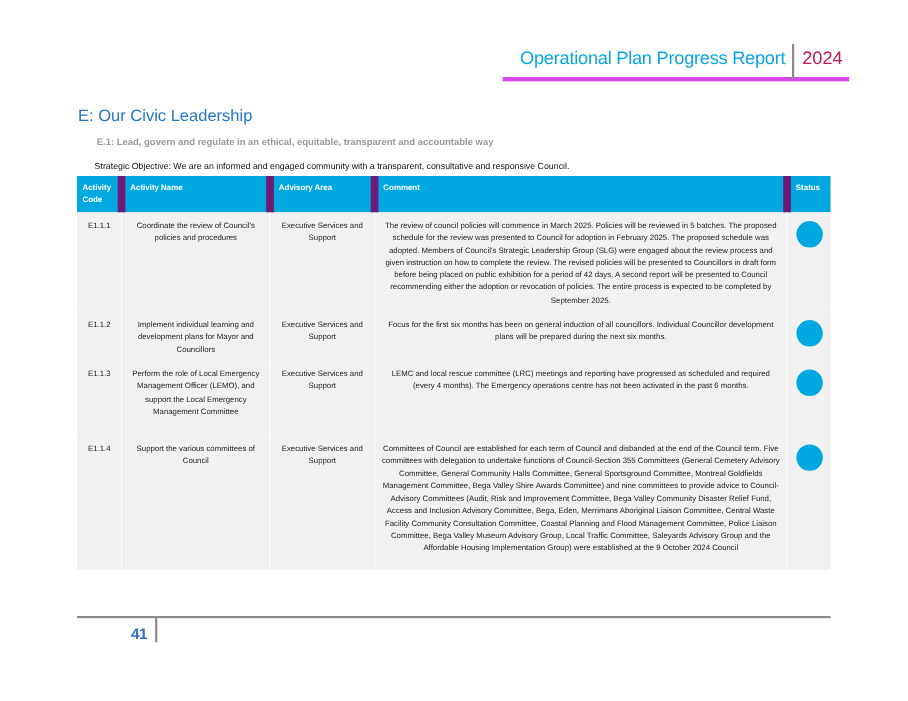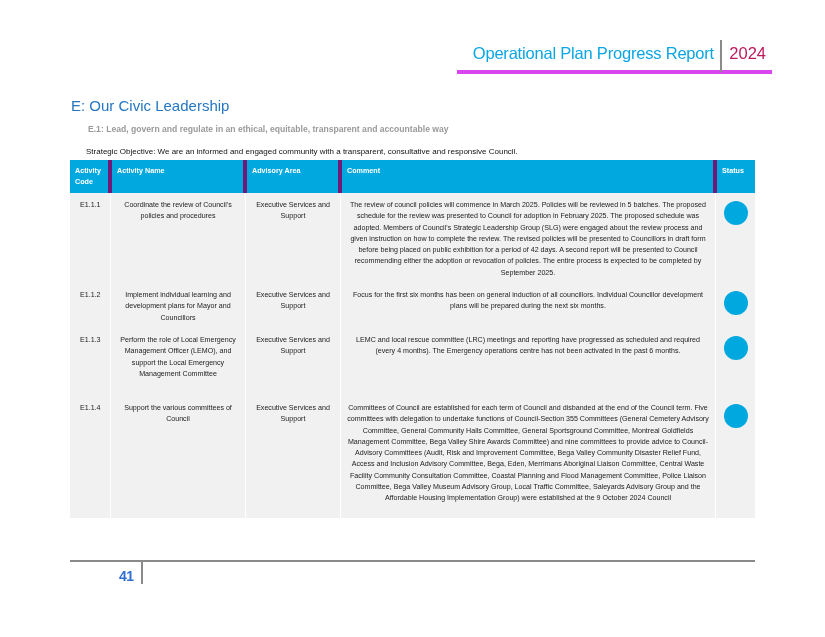--- a/index.html
+++ b/index.html
@@ -7,21 +7,21 @@
          font-family: "Liberation Sans", sans-serif; color: #222; }
   .hdr { position: absolute; top: 42px; left: 457px; width: 315px; height: 28px; border-bottom: 4px solid #d946ef; }
   .hdr-title { position: absolute; right: 58px; top: 2px; font-size: 16.5px; color: #0aa6e4; letter-spacing: -0.2px; }
   .hdr-sep { position: absolute; right: 50px; top: -2px; width: 2px; height: 32px; background: #8a8a8a; }
   .hdr-year { position: absolute; right: 6px; top: 2px; font-size: 16.5px; color: #be185d; }
   .section-title { position: absolute; left: 71px; top: 97px; font-size: 15px; color: #2577c2; }
   .subsection { position: absolute; left: 88px; top: 124px; font-size: 8.6px; font-weight: bold; color: #9a9a9a; }
   .objective { position: absolute; left: 76px; top: 147px; font-size: 8px; color: #111; margin-left: 10px; }
   table { position: absolute; left: 70px; top: 160px; width: 685px; border-collapse: collapse; table-layout: fixed; }
   th { background: #00a8e0; color: #fff; font-size: 7.2px; font-weight: bold; text-align: left; vertical-align: top;
-       padding: 5px 4px 4px 5px; line-height: 11px; border-right: 4px solid #701a75; height: 24px; }
+       padding: 5px 4px 4px 5px; line-height: 11px; border-right: 7px solid #701a75; height: 24px; }
   th:last-child { border-right: none; }
   td { background: #f1f1f1; font-size: 7.1px; vertical-align: top; padding: 7px 4px 4px 5px; line-height: 11.3px;
        border-right: 1px solid #ffffff; color: #222; }
   td:last-child { border-right: none; }
   tr.row td { border-bottom: 0; text-align: center; }
   .status-dot { width: 24px; height: 24px; border-radius: 50%; background: #00a8e0; margin: 1px auto 0 auto; }
   .footer-line { position: absolute; left: 70px; top: 560px; width: 685px; height: 2px; background: #8a8a8a; }
   .footer-sep { position: absolute; left: 141px; top: 562px; width: 2px; height: 22px; background: #8a8a8a; }
   .page-num { position: absolute; left: 119px; top: 568px; font-size: 14px; color: #2f6fcf; letter-spacing: -0.5px; font-weight: bold; }
 </style>

